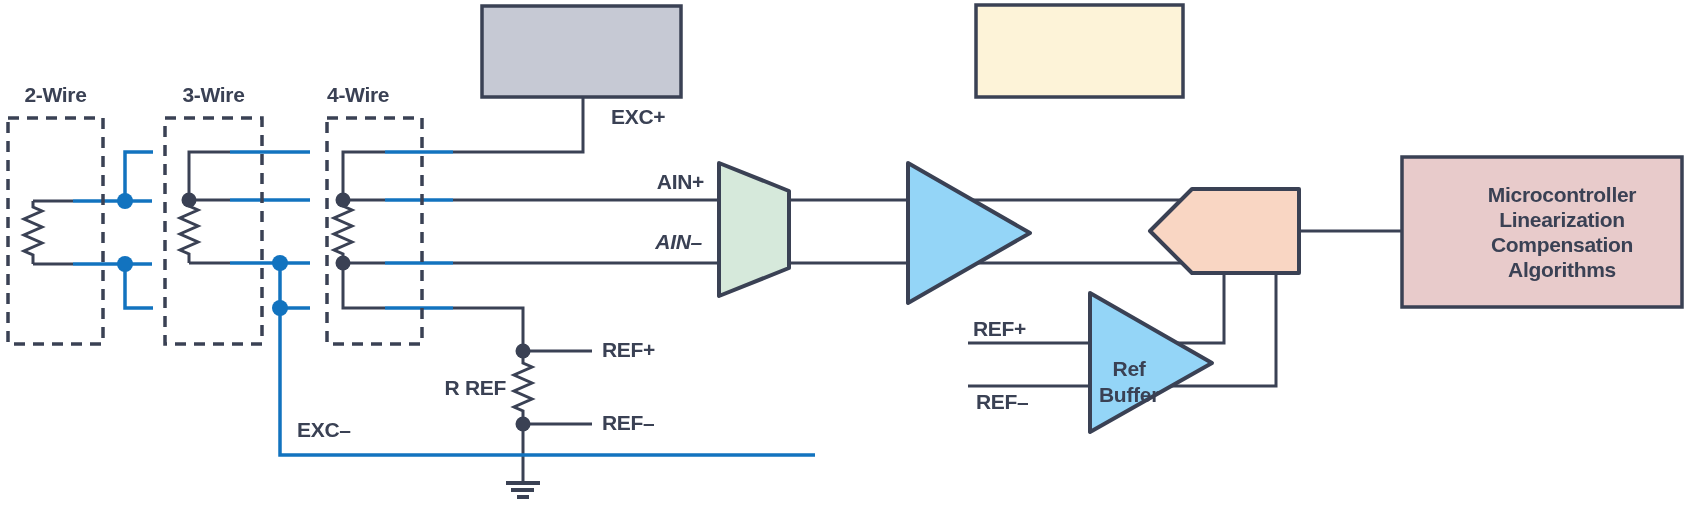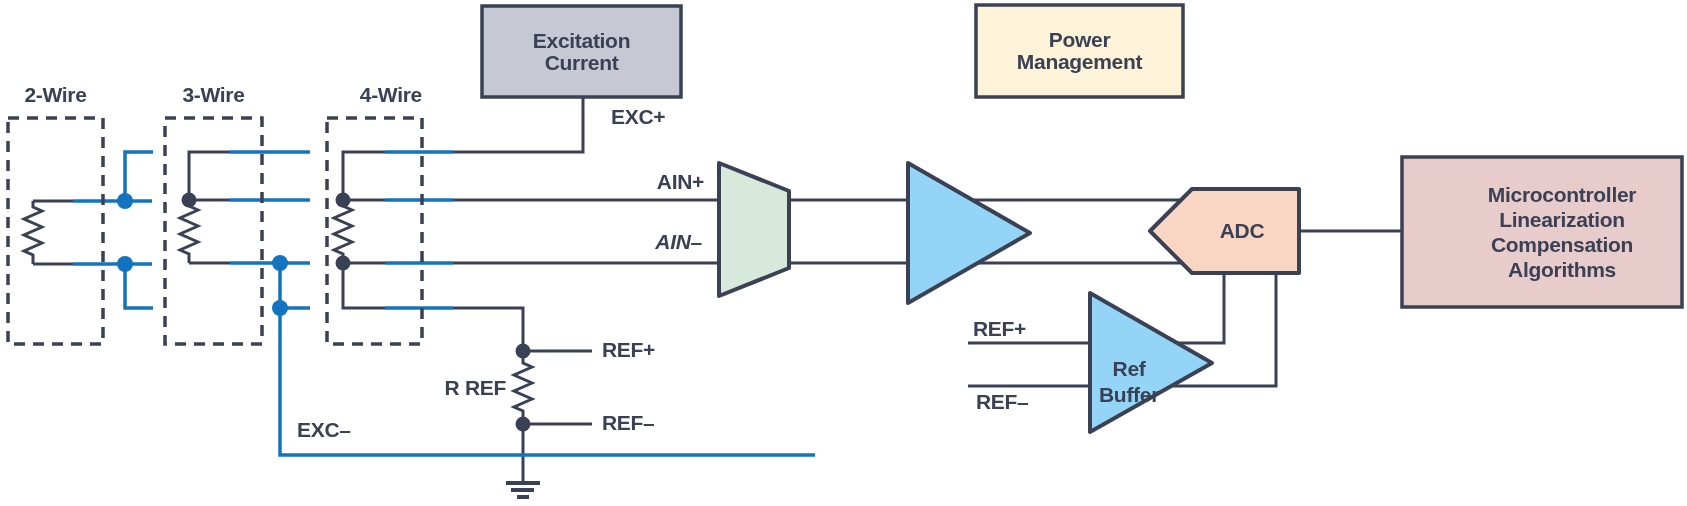--- a/index.html
+++ b/index.html
@@ -105,43 +105,34 @@
     <rect class="blk" x="976" y="5" width="207" height="92" fill="#fdf3d8"></rect>
     <rect class="blk" x="1402" y="157" width="280" height="150" fill="#e8cbcb"></rect>
     <polygon class="poly" points="719,163 789,191 789,268 719,296" fill="#d6e9db"></polygon>
     <polygon class="poly" points="908,163 1030,233 908,303" fill="#94d5f7"></polygon>
     <polygon class="poly" points="1150,231 1192,189 1299,189 1299,273 1192,273" fill="#f9d6c3"></polygon>
     <polygon class="poly" points="1090,293 1212,363 1090,432" fill="#94d5f7"></polygon>
   </svg>
 
   <div class="lbl" style="left:8px;top:84px;width:95px;text-align:center;">2-Wire</div>
   <div class="lbl" style="left:165px;top:84px;width:97px;text-align:center;">3-Wire</div>
-  <div class="lbl" style="left:327px;top:84px;width:95px;text-align:right;">4-Wire</div>
+  <div class="lbl" style="left:327px;top:84px;width:95px;text-align:left;">4-Wire</div>
 
   <div class="lbl" style="left:599px;top:106px;margin-left:12px;">EXC+</div>
   <div class="lbl rt" style="left:628px;top:171px;width:76px;">AIN+</div>
   <div class="lbl rt" style="left:626px;top:231px;width:76px;font-style:italic;">AIN–</div>
 
   <div class="lbl" style="left:602px;top:339px;">REF+</div>
   <div class="lbl" style="left:602px;top:412px;">REF–</div>
   <div class="lbl rt" style="left:428px;top:377px;width:78px;">R REF</div>
   <div class="lbl" style="left:297px;top:419px;">EXC–</div>
 
   <div class="lbl" style="left:973px;top:318px;">REF+</div>
   <div class="lbl" style="left:976px;top:391px;">REF–</div>
 
-  <div class="lbl ctr" style="left:482px;top:6px;width:199px;height:91px;">
-    <div>Excitation</div>
-    <div>Current</div>
-  </div>
-  <div class="lbl ctr" style="left:976px;top:5px;width:207px;height:92px;">
-    <div>Power</div>
-    <div>Management</div>
-  </div>
-  <div class="lbl ctr" style="left:1192px;top:189px;width:100px;height:84px;">ADC</div>
   <div class="lbl ctr bb" style="left:1079px;top:316px;width:100px;height:64px;margin-top:34px;">
     <div>Ref</div>
     <div>Buffer</div>
   </div>
   <div class="lbl ctr mcu-lines" style="left:1402px;top:157px;width:280px;height:150px;">
     <div>Microcontroller</div>
     <div>Linearization</div>
     <div>Compensation</div>
     <div>Algorithms</div>
   </div>

